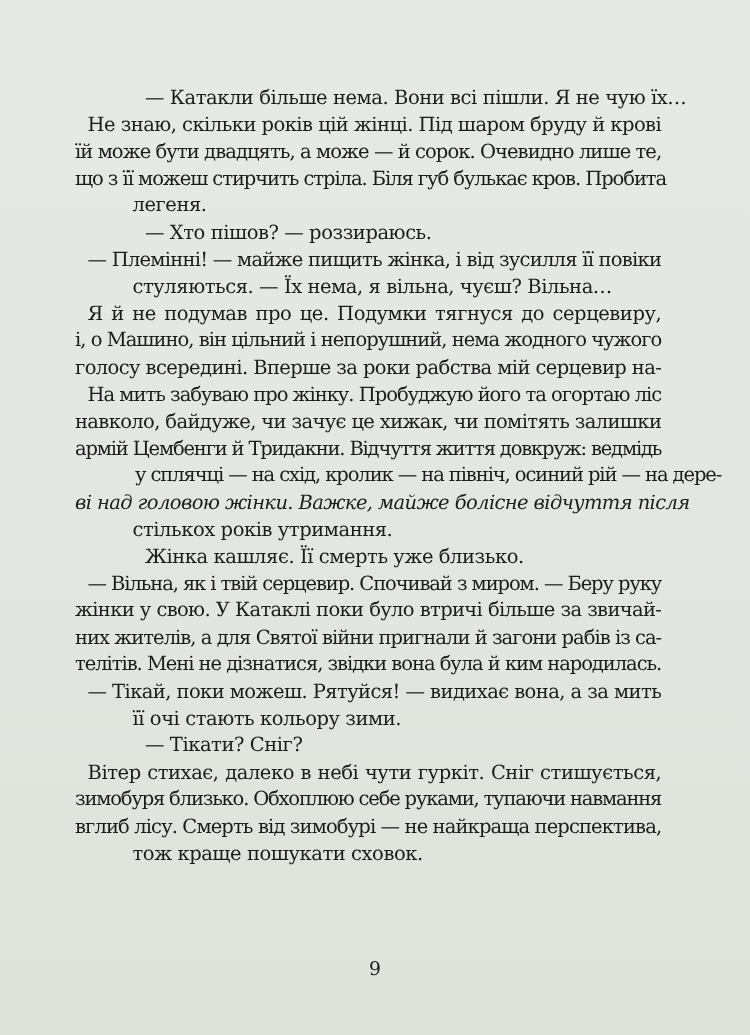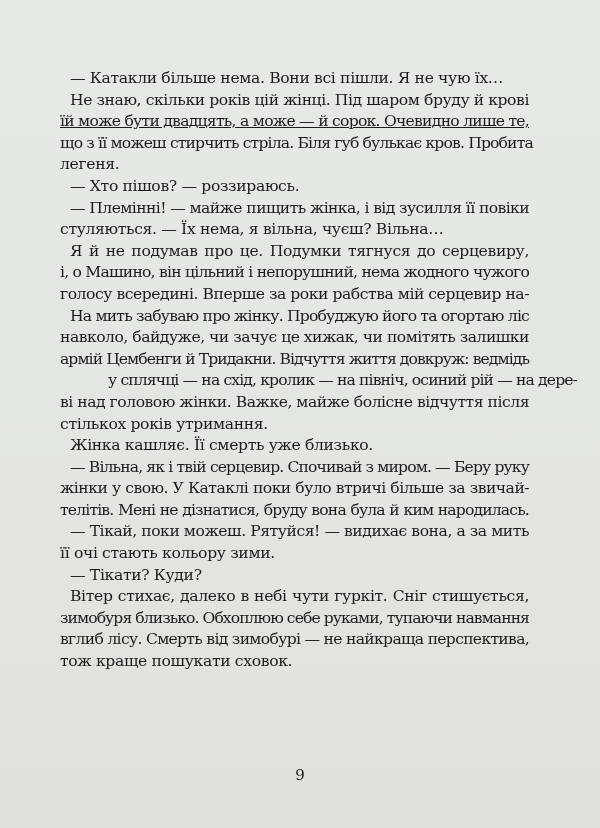--- a/index.html
+++ b/index.html
@@ -19,56 +19,57 @@
     line-height: 21.6px;
     letter-spacing: -0.35px;
   }
   .line {
     display: block;
     white-space: nowrap;
     text-align: justify;
     text-align-last: justify;
   }
   .line.indent { padding-left: 10px; }
-  .line.last { text-align-last: left; }
+  .line.last { text-align-last: left; margin-left: 46px; }
   .page-number {
     position: absolute;
     left: 0; width: 600px;
     top: 766px;
     text-align: center;
     font-size: 15px;
   }
 </style>
 </head>
 <body>
 
 <div class="page-text" id="page-text">
     <span class="line indent last" style="white-space: nowrap;">— Катакли більше нема. Вони всі пішли. Я не чую їх…</span>
     <span class="line indent" style="white-space: nowrap; letter-spacing: -0.424561px;">Не знаю, скільки років цій жінці. Під шаром бруду й крові</span>
-    <span class="line" style="white-space: nowrap; letter-spacing: -0.74305px; text-decoration: underline;">їй може бути двадцять, а може — й сорок. Очевидно лише те,</span>
+    <span class="line" style="white-space: nowrap; letter-spacing: -0.74305px;">їй може бути двадцять, а може — й сорок. Очевидно лише те,</span>
     <span class="line" style="white-space: nowrap; letter-spacing: -0.850252px;">що з її можеш стирчить стріла. Біля губ булькає кров. Пробита</span>
     <span class="line last" style="white-space: nowrap;">легеня.</span>
     <span class="line indent last" style="white-space: nowrap;">— Хто пішов? — роззираюсь.</span>
     <span class="line indent" style="white-space: nowrap; letter-spacing: -0.597259px;">— Племінні! — майже пищить жінка, і від зусилля її повіки</span>
     <span class="line last" style="white-space: nowrap;">стуляються. — Їх нема, я вільна, чуєш? Вільна…</span>
     <span class="line indent" style="white-space: nowrap;">Я й не подумав про це. Подумки тягнуся до серцевиру,</span>
     <span class="line" style="white-space: nowrap; letter-spacing: -0.780496px;">і, о Машино, він цільний і непорушний, нема жодного чужого</span>
     <span class="line" style="white-space: nowrap; letter-spacing: -0.468969px;">голосу всередині. Вперше за роки рабства мій серцевир на-</span>
     <span class="line indent" style="white-space: nowrap; letter-spacing: -0.805078px;">На мить забуваю про жінку. Пробуджую його та огортаю ліс</span>
     <span class="line" style="white-space: nowrap; letter-spacing: -0.505971px;">навколо, байдуже, чи зачує це хижак, чи помітять залишки</span>
     <span class="line" style="white-space: nowrap; letter-spacing: -0.933244px;">армій Цембенги й Тридакни. Відчуття життя довкруж: ведмідь</span>
     <span class="line" style="white-space: nowrap; letter-spacing: -0.872177px; margin-left: 48px;">у сплячці — на схід, кролик — на північ, осиний рій — на дере-</span>
-    <span class="line" style="white-space: nowrap; letter-spacing: -0.480482px;">ві над головою жінки. Важке, майже болісне відчуття після</span>
+    <span class="line" style="white-space: nowrap; letter-spacing: -0.480482px; font-style: italic;">ві над головою жінки. Важке, майже болісне відчуття після</span>
     <span class="line last" style="white-space: nowrap;">стількох років утримання.</span>
     <span class="line indent last" style="white-space: nowrap;">Жінка кашляє. Її смерть уже близько.</span>
     <span class="line indent" style="white-space: nowrap; letter-spacing: -0.867214px;">— Вільна, як і твій серцевир. Спочивай з миром. — Беру руку</span>
     <span class="line" style="white-space: nowrap; letter-spacing: -0.523199px;">жінки у свою. У Катаклі поки було втричі більше за звичай-</span>
-    <span class="line" style="white-space: nowrap; letter-spacing: -0.838407px;">телітів. Мені не дізнатися, бруду вона була й ким народилась.</span>
+    <span class="line" style="white-space: nowrap; letter-spacing: -0.776915px;">них жителів, а для Святої війни пригнали й загони рабів із са-</span>
+    <span class="line" style="white-space: nowrap; letter-spacing: -0.838407px;">телітів. Мені не дізнатися, звідки вона була й ким народилась.</span>
     <span class="line indent" style="white-space: nowrap; letter-spacing: -0.453125px;">— Тікай, поки можеш. Рятуйся! — видихає вона, а за мить</span>
     <span class="line last" style="white-space: nowrap;">її очі стають кольору зими.</span>
-    <span class="line indent last" style="white-space: nowrap;">— Тікати? Куди?</span>
+    <span class="line indent last" style="white-space: nowrap;">— Тікати? Сніг?</span>
     <span class="line indent" style="white-space: nowrap;">Вітер стихає, далеко в небі чути гуркіт. Сніг стишується,</span>
     <span class="line" style="white-space: nowrap; letter-spacing: -0.940681px;">зимобуря близько. Обхоплюю себе руками, тупаючи навмання</span>
     <span class="line" style="white-space: nowrap; letter-spacing: -0.700754px;">вглиб лісу. Смерть від зимобурі — не найкраща перспектива,</span>
     <span class="line last" style="white-space: nowrap;">тож краще пошукати сховок.</span>
   </div>
 
 <div class="page-number">9</div>
 
 </body></html>

